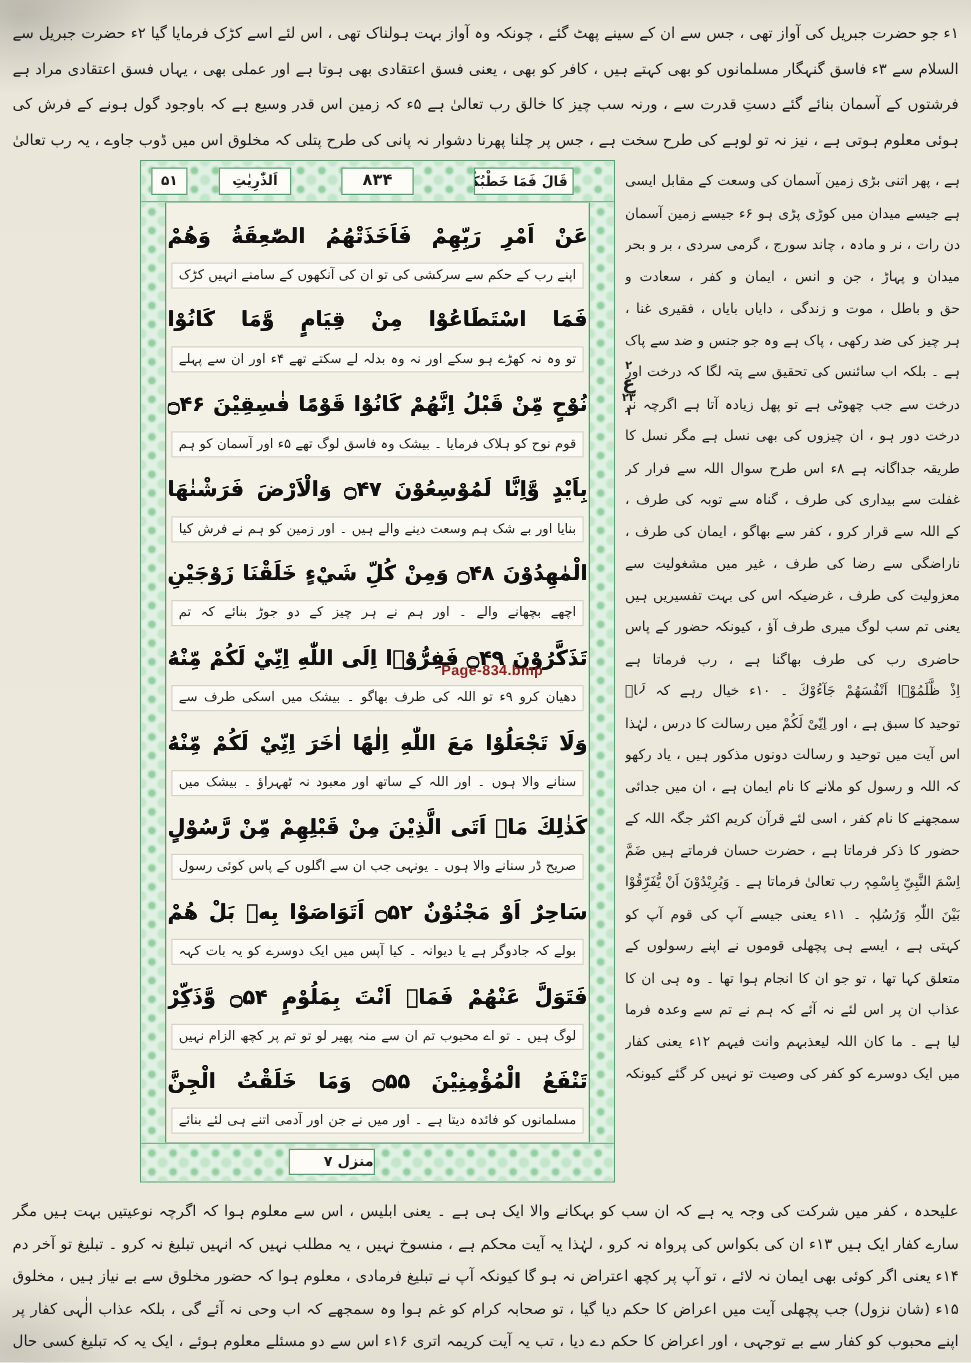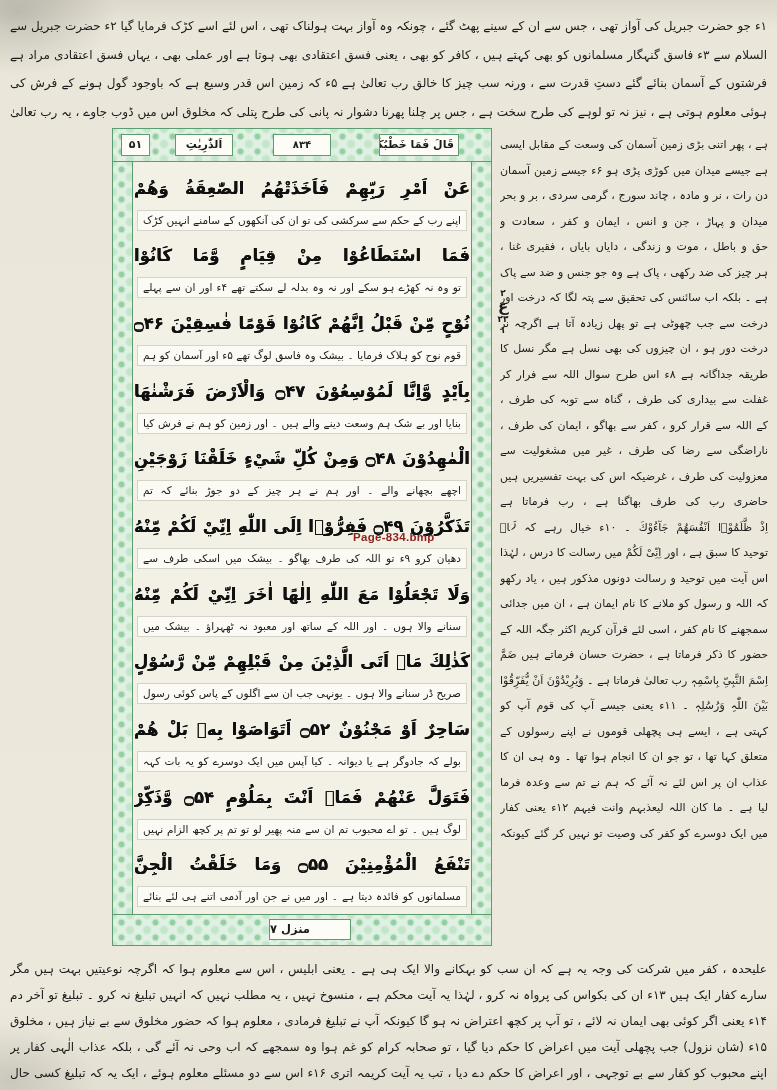--- a/index.html
+++ b/index.html
@@ -39,42 +39,42 @@
   .band-bottom{left:0;bottom:0;right:0;height:31px;border-top:1px solid var(--frame-green);}
   .band-left{left:0;top:33px;bottom:31px;width:20px;border-right:1px solid var(--frame-green);}
   .band-right{right:0;top:33px;bottom:31px;width:20px;border-left:1px solid var(--frame-green);}
   .hdr-box{
     position:absolute;top:5px;height:22px;line-height:20px;
     background:#fdfcf6;border:1px solid var(--frame-green);
     font-size:11px;font-weight:bold;text-align:center;direction:rtl;
     padding:0 4px;white-space:nowrap;overflow:hidden;z-index:3;
   }
   .hdr-juz{right:32px;width:80px;}
-  .hdr-page{left:50%;transform:translateX(-50%);width:58px;font-size:10px;letter-spacing:2px;}
+  .hdr-page{left:50%;transform:translateX(-50%);width:58px;font-size:13px;letter-spacing:2px;}
   .hdr-surah{left:62px;width:58px;}
   .hdr-surahnum{left:8px;width:29px;}
   .verses{
     position:absolute;left:21px;right:21px;top:34px;bottom:32px;
     display:flex;flex-direction:column;justify-content:space-evenly;overflow:hidden;
   }
   .verse-group{flex:0 0 auto;}
   .arabic{
     direction:rtl;text-align:justify;text-align-last:justify;
     font-weight:bold;font-size:16.5px;line-height:40px;height:40px;overflow:hidden;
     color:#101010;text-shadow:0 0 .4px #101010;
   }
   .urdu-strip{
     margin:1px 3px 0 3px;background:var(--strip);border:1px solid #d6d3c6;
     font-size:10.5px;line-height:19px;height:21px;padding:0 5px;
     direction:rtl;text-align:justify;text-align-last:justify;overflow:hidden;color:#23201c;
   }
   .manzil{
-    position:absolute;bottom:5px;left:118px;width:82px;height:21px;z-index:3;
+    position:absolute;bottom:5px;left:118px;width:69px;height:21px;z-index:3;
     background:#fdfcf6;border:1px solid var(--frame-green);
-    font-size:11.5px;font-weight:bold;line-height:19px;text-align:left;direction:rtl;margin-left:38px;
+    font-size:11.5px;font-weight:bold;line-height:19px;text-align:right;direction:rtl;
   }
   
   .ruku{
     position:absolute;left:492px;top:288px;width:22px;
     display:flex;flex-direction:column;align-items:center;direction:rtl;
     font-size:9px;font-weight:bold;line-height:11px;z-index:4;
   }
   .ruku .sym{font-size:15px;line-height:15px;}
   
   .watermark{
@@ -190,20 +190,21 @@
     <div class="line">حق و باطل ، موت و زندگی ، دایاں بایاں ، فقیری غنا ، غرضیکہ</div>
     <div class="line">ہر چیز کی ضد رکھی ، پاک ہے وہ جو جنس و ضد سے پاک</div>
     <div class="line">ہے ۔ بلکہ اب سائنس کی تحقیق سے پتہ لگا کہ درخت اور</div>
     <div class="line">درخت سے جب چھوٹی ہے تو پھل زیادہ آتا ہے اگرچہ نر</div>
     <div class="line">درخت دور ہو ، ان چیزوں کی بھی نسل ہے مگر نسل کا</div>
     <div class="line">طریقہ جداگانہ ہے ۸ء اس طرح سوال اللہ سے فرار کر</div>
     <div class="line">غفلت سے بیداری کی طرف ، گناہ سے توبہ کی طرف ،</div>
     <div class="line">کے اللہ سے قرار کرو ، کفر سے بھاگو ، ایمان کی طرف ،</div>
     <div class="line">ناراضگی سے رضا کی طرف ، غیر میں مشغولیت سے</div>
     <div class="line">معزولیت کی طرف ، غرضیکہ اس کی بہت تفسیریں ہیں ۹ء</div>
+    <div class="line">یعنی تم سب لوگ میری طرف آؤ ، کیونکہ حضور کے پاس</div>
     <div class="line">حاضری رب کی طرف بھاگنا ہے ، رب فرماتا ہے</div>
     <div class="line">اِذْ ظَّلَمُوْۤا اَنْفُسَهُمْ جَآءُوْكَ ۔ ۱۰ء خیال رہے کہ لَاۤ</div>
     <div class="line">توحید کا سبق ہے ، اور اِنِّیْ لَکُمْ میں رسالت کا درس ، لہٰذا</div>
     <div class="line">اس آیت میں توحید و رسالت دونوں مذکور ہیں ، یاد رکھو</div>
     <div class="line">کہ اللہ و رسول کو ملانے کا نام ایمان ہے ، ان میں جدائی</div>
     <div class="line">سمجھنے کا نام کفر ، اسی لئے قرآن کریم اکثر جگہ اللہ کے ساتھ</div>
     <div class="line">حضور کا ذکر فرماتا ہے ، حضرت حسان فرماتے ہیں ضَمَّ الْاِلٰہُ</div>
     <div class="line">اِسْمَ النَّبِیِّ بِاسْمِہٖ رب تعالیٰ فرماتا ہے ۔ وَیُرِیْدُوْنَ اَنْ یُّفَرِّقُوْا</div>
     <div class="line">بَیْنَ اللّٰہِ وَرُسُلِہٖ ۔ ۱۱ء یعنی جیسے آپ کی قوم آپ کو ساحر</div>
     <div class="line">کہتی ہے ، ایسے ہی پچھلی قوموں نے اپنے رسولوں کے</div>

